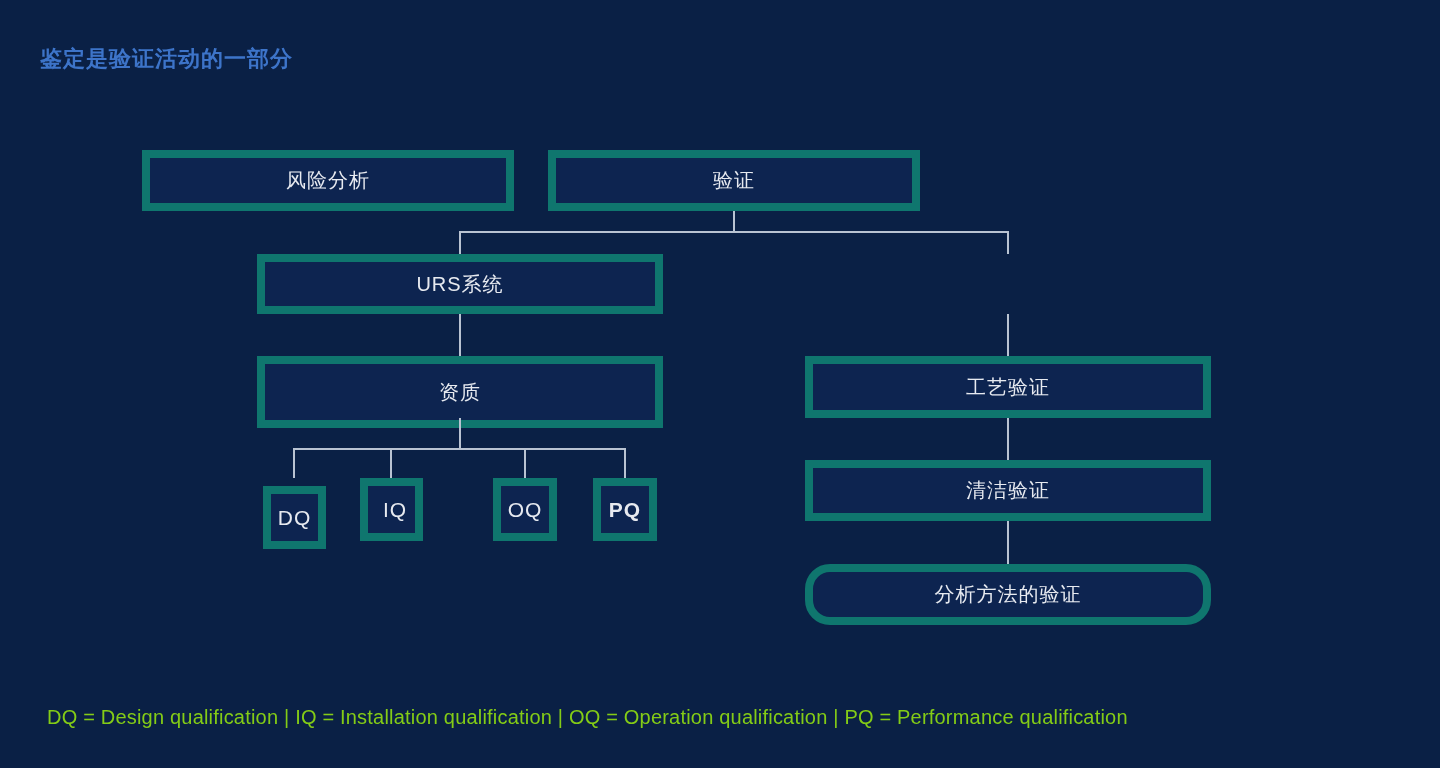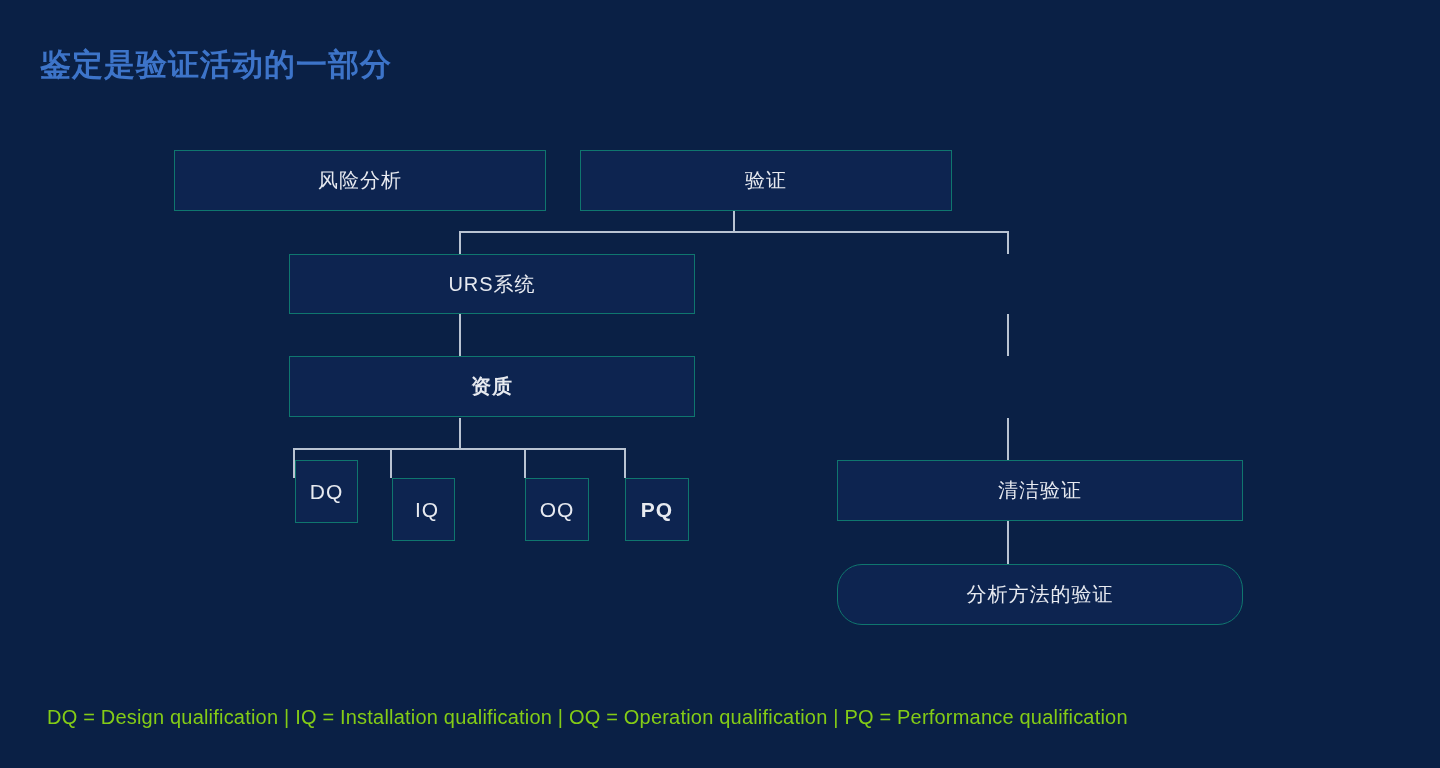--- a/index.html
+++ b/index.html
@@ -10,55 +10,54 @@
     overflow: hidden;
   }
   .stage {
     position: relative;
     width: 1440px; height: 768px;
     background: #0a2045;
   }
   .slide-title {
     position: absolute;
     left: 40px; top: 44px;
-    font-size: 31px;
+    font-size: 22px;
     font-weight: bold;
     color: #3d74c9;
     letter-spacing: 1px;
     white-space: nowrap;
   }
   .node {
     position: absolute;
     box-sizing: border-box;
-    border: 1px solid #0f766e;
+    border: 8px solid #0f766e;
     background: #0d2450;
     color: #e7eaf0;
     display: flex;
     align-items: center;
     justify-content: center;
     font-size: 20px;
     letter-spacing: 1px;
     white-space: nowrap;
-    margin-left: 32px;
   }
   
   .n-risk       { left: 142px; top: 150px; width: 372px; height: 61px; }
   .n-validation { left: 548px; top: 150px; width: 372px; height: 61px; }
   
   .n-urs        { left: 257px; top: 254px; width: 406px; height: 60px; }
   .n-process    { left: 805px; top: 254px; width: 406px; height: 60px; }
   
-  .n-qual       { left: 257px; top: 356px; width: 406px; height: 61px; font-weight: bold; }
+  .n-qual       { left: 257px; top: 356px; width: 406px; height: 72px; }
   .n-pv         { left: 805px; top: 356px; width: 406px; height: 62px; }
   
   .n-cv         { left: 805px; top: 460px; width: 406px; height: 61px; }
   .n-amv        { left: 805px; top: 564px; width: 406px; height: 61px; border-radius: 25px; }
   
   .n-small { font-size: 21px; }
-  .n-dq { left: 263px; top: 460px; width: 63px; height: 63px; }
+  .n-dq { left: 263px; top: 486px; width: 63px; height: 63px; }
   .n-iq { left: 360px; top: 478px; width: 63px; height: 63px; padding-left: 7px; }
   .n-oq { left: 493px; top: 478px; width: 64px; height: 63px; }
   .n-pq { left: 593px; top: 478px; width: 64px; height: 63px; font-weight: bold; }
 
   .cline {
     position: absolute;
     background: #b9c3d2;
   }
   
   .l-val-down   { left: 733px;  top: 211px; width: 2px;   height: 21px; }
@@ -103,20 +102,21 @@
   <div class="cline l-branch-h"></div>
   <div class="cline l-urs-drop"></div>
   <div class="cline l-proc-drop"></div>
 
   <div class="node n-urs">URS系统</div>
 
   <div class="cline l-urs-qual"></div>
   <div class="cline l-proc-pv"></div>
 
   <div class="node n-qual">资质</div>
+  <div class="node n-pv">工艺验证</div>
 
   <div class="cline l-qual-down"></div>
   <div class="cline l-small-h"></div>
   <div class="cline l-dq-drop"></div>
   <div class="cline l-iq-drop"></div>
   <div class="cline l-oq-drop"></div>
   <div class="cline l-pq-drop"></div>
 
   <div class="node n-small n-dq">DQ</div>
   <div class="node n-small n-iq">IQ</div>

